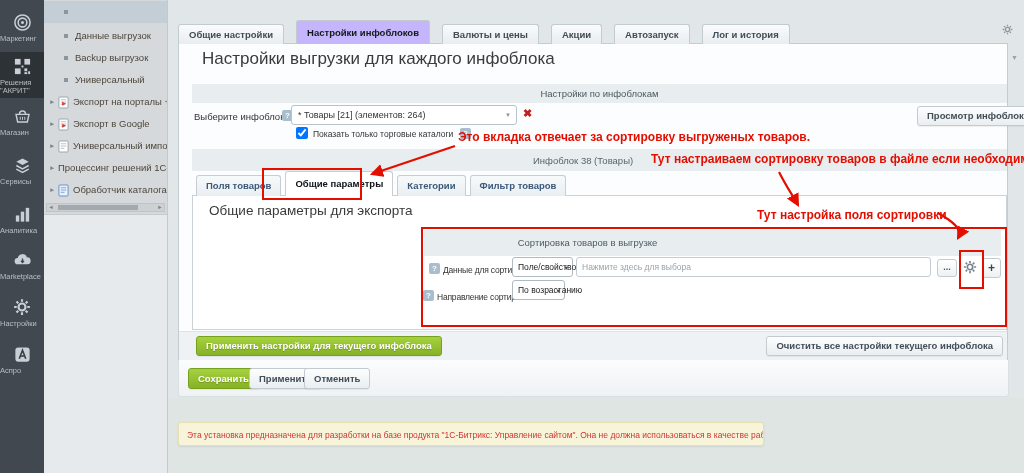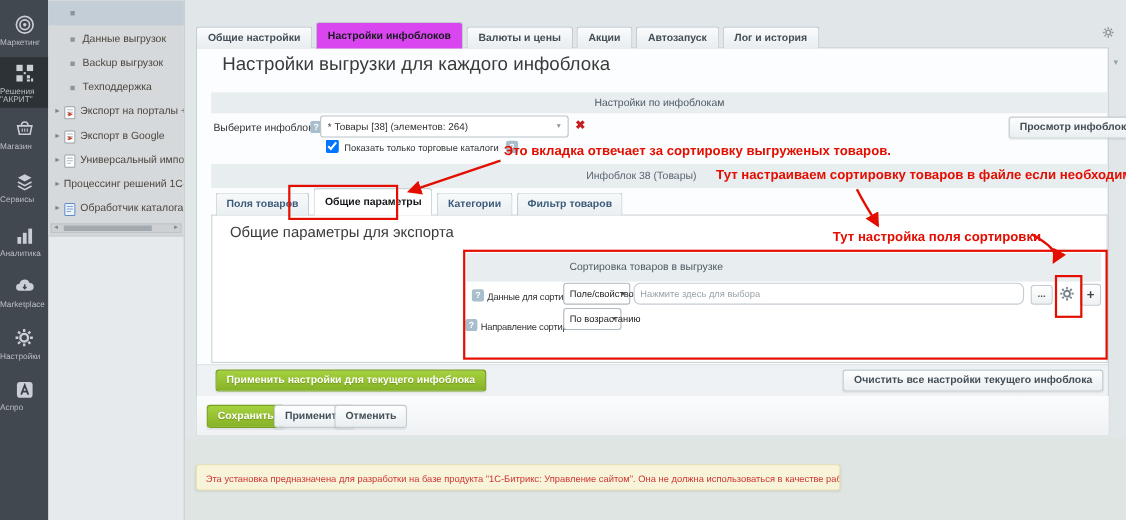--- a/index.html
+++ b/index.html
@@ -22,25 +22,25 @@
       white-space:nowrap;overflow:hidden;cursor:pointer;display:flex;align-items:center}
   .mi.sel{background:#c3ced6}
   .dot{display:inline-block;width:4px;height:4px;background:#8d959c;margin:0 7px 0 20px;flex:none}
   .exp{display:inline-block;width:9px;margin-left:5px;font-size:6.5px;color:#7d858c;flex:none}
   .mdoc{display:inline-flex;width:11px;height:13px;margin-right:4px;flex:none}
   .sbar{position:absolute;left:2px;top:203px;width:119px;height:9px;background:#cdd1d4;border:1px solid #bfc4c7;box-sizing:border-box}
   .sarrbtn{position:absolute;top:0;width:8px;height:7px;font-size:5.5px;line-height:7px;color:#798089;text-align:center;cursor:pointer}
   .sthumb{position:absolute;left:11px;top:1px;width:80px;height:5px;background:#a3aaaf;cursor:pointer}
 
   
-  .tabs{position:absolute;left:178px;top:21px;height:23px;display:flex;align-items:flex-end;gap:3px;z-index:3}
+  .tabs{position:absolute;left:178px;top:21px;height:23px;display:flex;align-items:flex-end;gap:12px;z-index:3}
   .tab{height:19px;line-height:19px;padding:0 10px;font-size:9.5px;font-weight:bold;color:#424d55;
        background:linear-gradient(#fafbfc,#e8edf0);border:1px solid #c2cbd0;border-bottom:none;
        border-radius:3px 3px 0 0;cursor:pointer;white-space:nowrap}
-  .tab.active{height:23px;line-height:23px;background:#d946ef;color:#15191c}
+  .tab.active{height:23px;line-height:23px;background:#c4b5fd;color:#15191c}
 
   .panel{position:absolute;left:178px;top:43px;width:830px;height:317px;background:#fcfdfe;
          border:1px solid #c4ccd1;box-sizing:border-box;z-index:1}
   .gbar{position:absolute;background:#e8edf0;font-size:9.5px;color:#4c5a63;z-index:2}
   .lbl{position:absolute;font-size:9px;color:#333;white-space:nowrap;z-index:2}
   .help{position:absolute;width:11px;height:11px;border-radius:2px;background:#a9becd;color:#fff;
         font-size:8px;font-weight:bold;line-height:11px;text-align:center;cursor:pointer;z-index:2}
 
   .bsel{position:absolute;background:#fff;border:1px solid #b9c3c9;border-radius:3px;font-size:9px;color:#333;
         line-height:18px;padding:0 18px 0 6px;box-sizing:border-box;cursor:pointer;white-space:nowrap;overflow:hidden;z-index:2}
@@ -218,21 +218,21 @@
       <div class="mi" style="top:25px">
         <span class="dot"></span>
           <span>Данные выгрузок</span>
       </div>
       <div class="mi" style="top:47px">
         <span class="dot"></span>
           <span>Backup выгрузок</span>
       </div>
       <div class="mi" style="top:69px">
         <span class="dot"></span>
-          <span>Техподдержка</span>
+          <span>Универсальный</span>
       </div>
       <div class="mi" style="top:91px">
         <span class="exp">►</span>
         <span class="mdoc">
             <svg class="i" width="11" height="13" viewBox="0 0 12 14">
               <use href="#i-doc"></use>
               <path d="M4.5 6.2 9 8.4 4.5 10.6z" fill="#d2402f"></path>
             </svg>
           </span>
         <span>Экспорт на порталы + API</span>
@@ -298,21 +298,21 @@
   <div class="panel"></div>
   <span class="glyph" style="left:1011px;top:54px;font-size:7px;color:#98a2a8">▼</span>
 
   <div class="abs" style="left:202px;top:49px;font-size:17px;color:#3b3b3b;z-index:2">Настройки выгрузки для каждого инфоблока</div>
 
   <div class="gbar" style="left:192px;top:84px;width:815px;height:19px;line-height:19px;text-align:center">Настройки по инфоблокам</div>
 
   <span class="lbl" style="left:194px;top:111px;font-size:9.5px">Выберите инфоблок:</span>
   <span class="help" style="left:282px;top:110px">?</span>
   <div class="bsel" style="left:291px;top:105px;width:226px;height:20px">
-    <span>* Товары [38] (элементов: 264)</span>
+    <span>* Товары [21] (элементов: 264)</span>
     <span class="arr">▼</span>
   </div>
   <span class="glyph" style="left:523px;top:107px;font-size:11px;font-weight:bold;color:#c41f1f">✖</span>
   <div class="btn" style="left:917px;top:106px">Просмотр инфоблоков</div>
 
   <input type="checkbox" checked="" class="abs" style="left: 296px; top: 127px; width: 12px; height: 12px; margin: 0px; z-index: 2;">
   <span class="lbl" style="left:313px;top:129px;font-size:8.5px">Показать только торговые каталоги</span>
   <span class="help" style="left:460px;top:128px">?</span>
 
   <div class="gbar" style="left:192px;top:149px;width:815px;height:22px"></div>
@@ -329,21 +329,21 @@
   <div class="abs" style="left:209px;top:203px;font-size:13.5px;color:#3a3a3a;z-index:2">Общие параметры для экспорта</div>
 
   <div class="gbar" style="left:424px;top:230px;width:577px;height:26px;line-height:26px;text-align:center;padding-right:250px;box-sizing:border-box">Сортировка товаров в выгрузке</div>
 
   <span class="help" style="left:429px;top:263px">?</span>
   <span class="lbl" style="left:443px;top:265px;font-size:8.5px;letter-spacing:-0.2px;z-index:1">Данные для сортировки:</span>
   <div class="ssel" style="left:512px;top:257px;width:61px;height:20px">
     <span>Поле/свойство</span>
     <span class="arr">▼</span>
   </div>
-  <input class="txt" style="left: 576px; top: 257px; width: 355px; height: 20px; border-radius: 6px;" placeholder="Нажмите здесь для выбора">
+  <input class="txt" style="left: 576px; top: 257px; width: 355px; height: 20px;" placeholder="Нажмите здесь для выбора">
   <div class="minibtn" style="left:937px;top:259px;width:20px;height:18px;font-size:9px;font-weight:bold;line-height:14px">...</div>
   <span class="glyph" style="left:963px;top:260px;color:#76828b;z-index:6">
       <svg class="i" width="14" height="14">
         <use href="#i-gear"></use>
       </svg>
     </span>
   <div class="minibtn" style="left:982px;top:258px;width:19px;height:20px;font-size:12px;font-weight:bold;line-height:18px;color:#444">+</div>
 
   <span class="help" style="left:423px;top:290px">?</span>
   <span class="lbl" style="left:437px;top:292px;font-size:8.5px;letter-spacing:-0.2px;z-index:1">Направление сортировки:</span>

